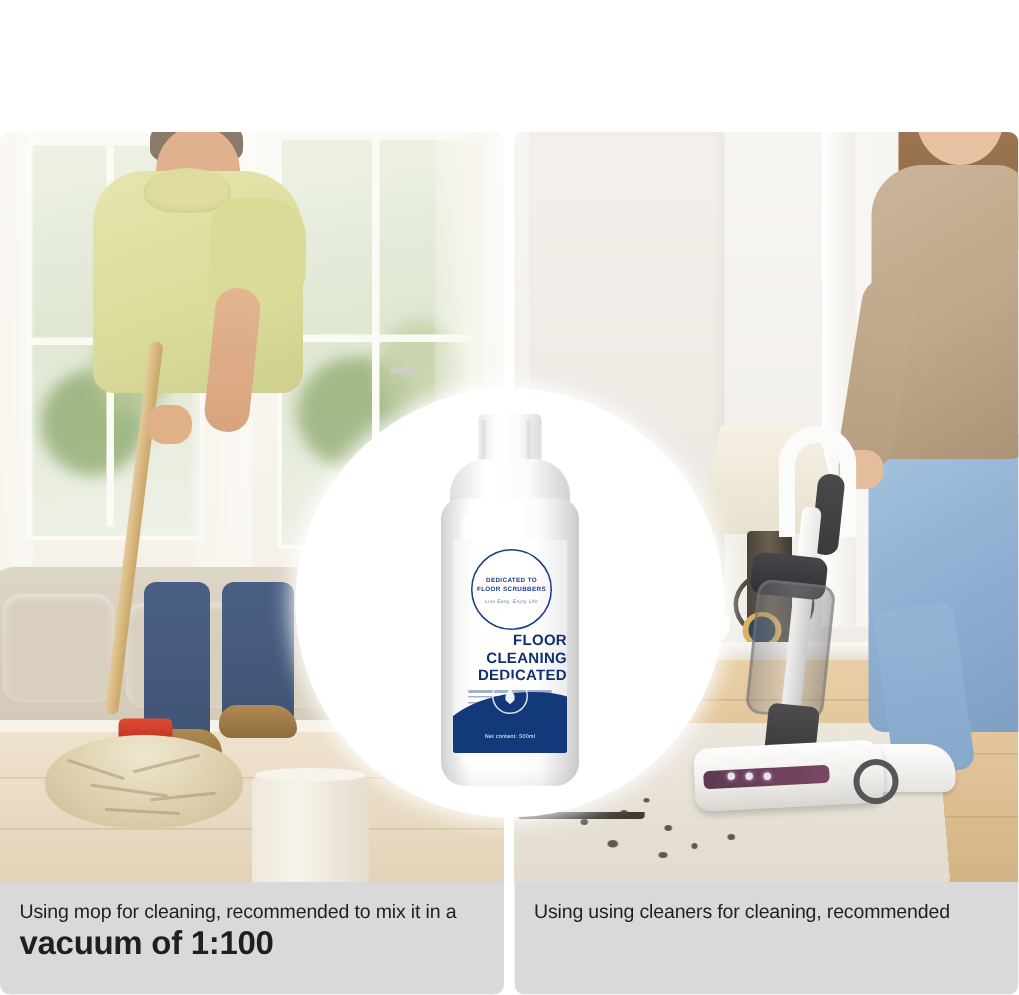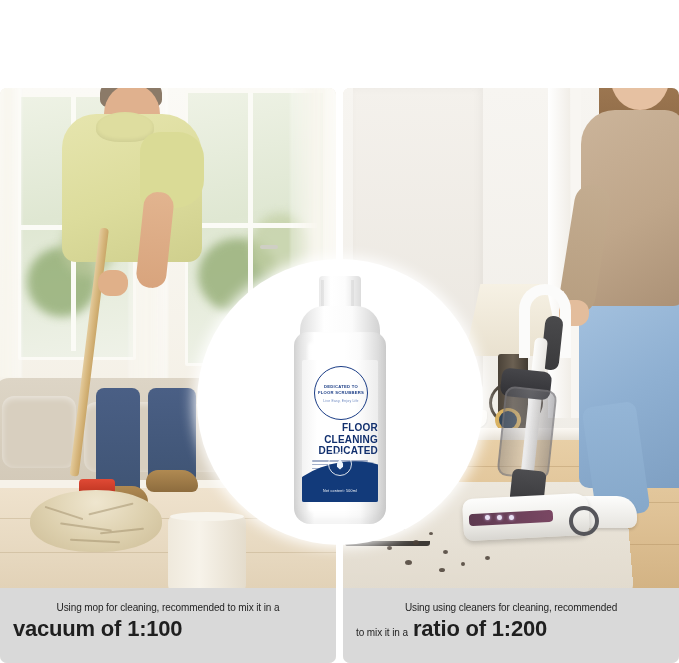--- a/index.html
+++ b/index.html
@@ -32,21 +32,21 @@
   .panel-right{left:343px;}
   .photo{position:absolute;left:0;top:0;width:336px;height:500px;overflow:hidden;}
 
   
   .caption{
     position:absolute;left:0;bottom:0;width:336px;height:75px;
     background:#d9d9d9;box-sizing:border-box;
     padding:11px 13px 0 13px;
     color:#1f1f1f;
   }
-  .cap-small{font-size:10px;line-height:17px;letter-spacing:-0.1px;text-align:center;}
+  .cap-small{font-size:13px;line-height:17px;letter-spacing:-0.1px;}
   .cap-bold{font-size:22px;font-weight:bold;line-height:26px;letter-spacing:-0.2px;}
   .cap-row{display:flex;align-items:baseline;flex-wrap:wrap;}
   .cap-row .cap-small{margin-right:5px;}
 
   
   .lp{position:absolute;inset:0;background:#f3efe7;}
   .lp .wall{position:absolute;left:0;top:0;width:336px;height:330px;background:linear-gradient(180deg,#fbfaf6 0%,#f4f0e6 100%);}
   .lp .win{position:absolute;background:#fdfdfa;border:3px solid #fbfaf5;box-shadow:inset 0 0 14px rgba(210,215,195,.55);}
   .lp .win1{left:18px;top:6px;width:112px;height:260px;border-radius:2px;}
   .lp .win2{left:185px;top:2px;width:135px;height:270px;border-radius:2px;}
@@ -308,24 +308,20 @@
           <div class="v-band"></div>
           <div class="v-led" style="left:142px;"></div>
           <div class="v-led" style="left:154px;"></div>
           <div class="v-led" style="left:166px;"></div>
           <div class="v-wheel"></div>
         </div>
       </div>
 
       <div class="caption">
         <div class="cap-small">Using  using cleaners for cleaning, recommended</div>
-        <div class="cap-row">
-          <span class="cap-small">to mix it in a</span>
-          <span class="cap-bold">ratio of 1:200</span>
-        </div>
       </div>
     </div>
   </div>
 
   <div class="circle"></div>
 
   <div class="bottle">
     <div class="b-cap"></div>
     <div class="b-shoulder"></div>
     <div class="b-body"></div>

